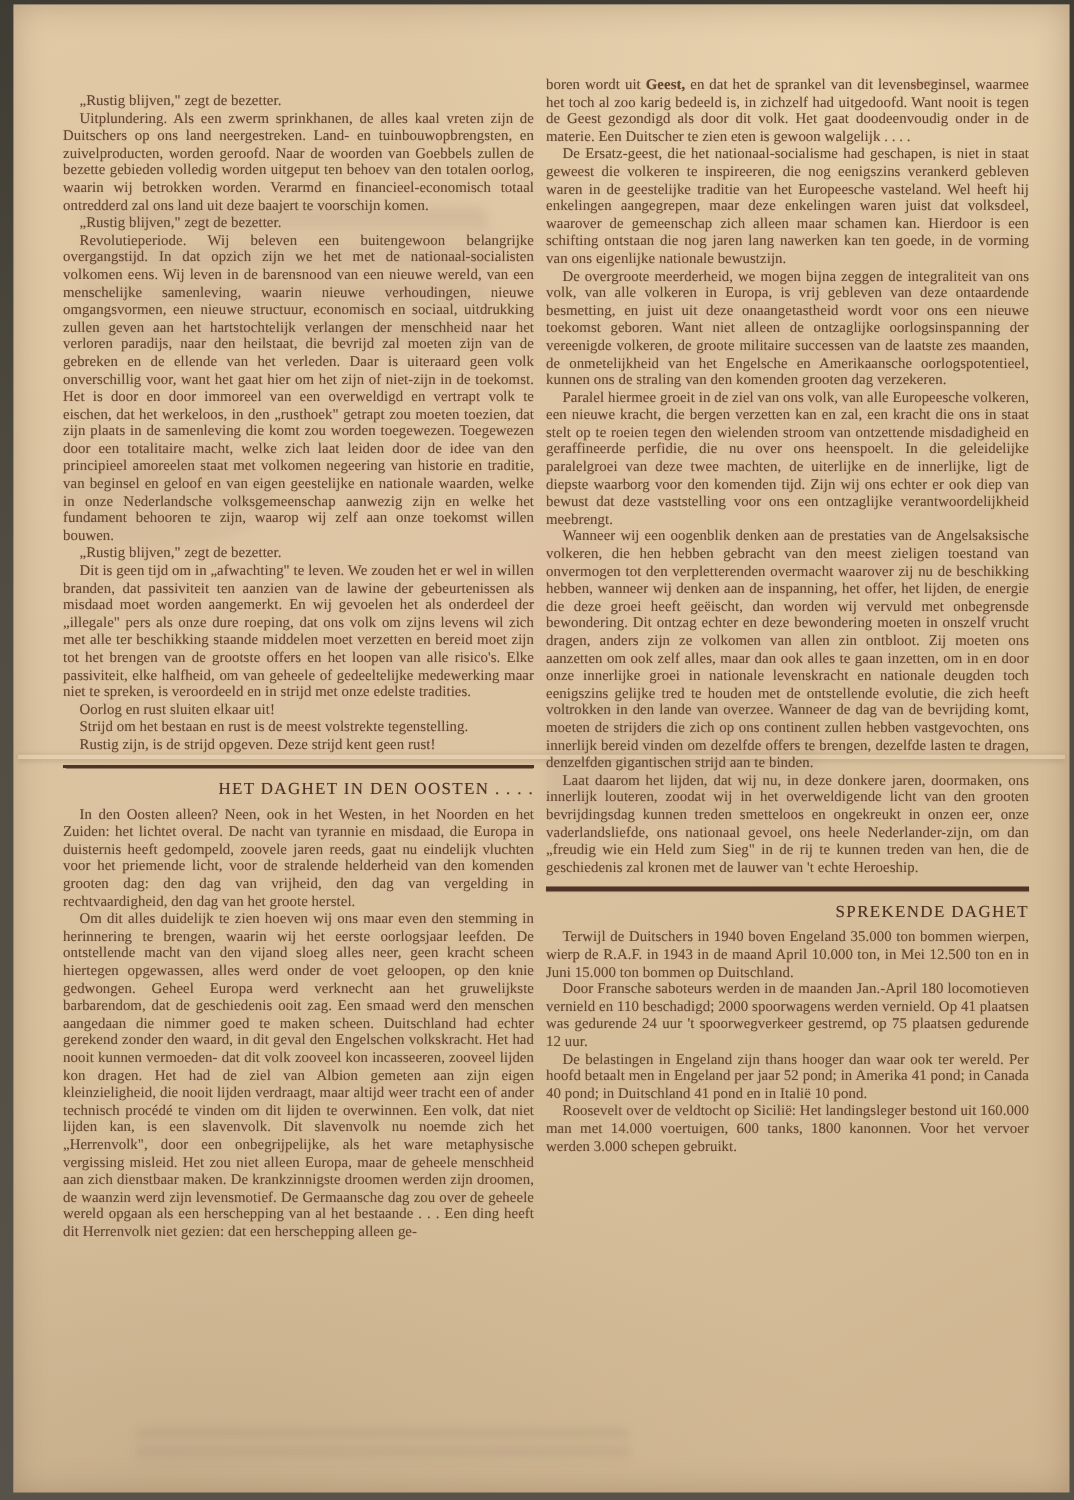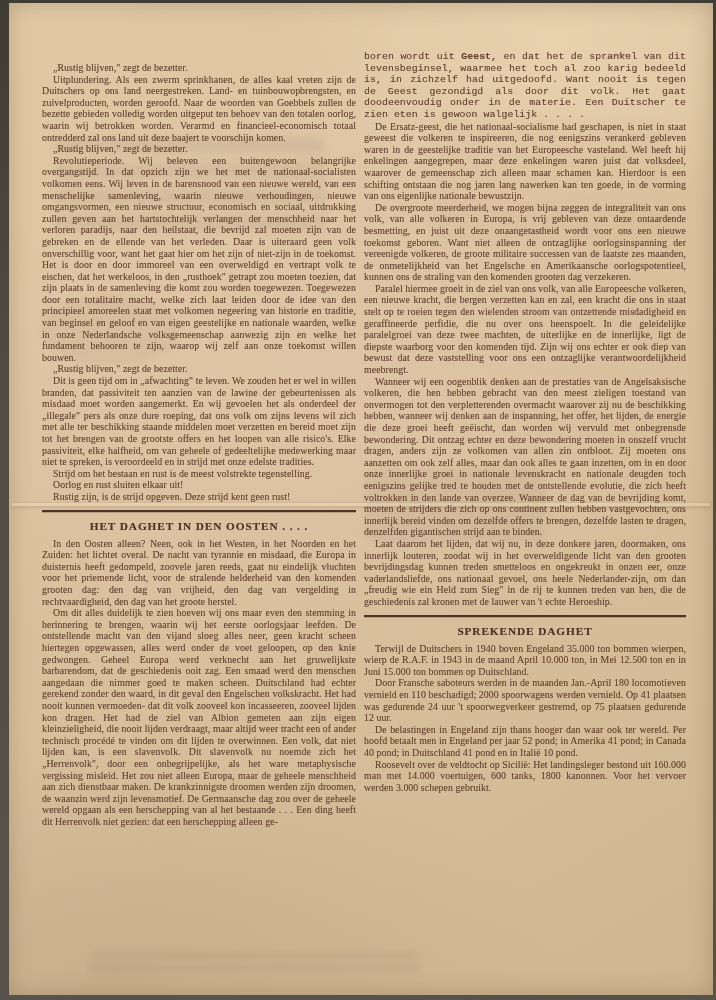--- a/index.html
+++ b/index.html
@@ -55,28 +55,28 @@
     color: rgba(97,62,44,.93);
     font-size: 9.9px;
     line-height: 11.6px;
     text-align: justify;
     letter-spacing: .05px;
     text-shadow: 0 0 .5px rgba(97,62,44,.45);
   }
   .col-left  { left: 42px; top: 62px; width: 314px; }
   .col-right { left: 364px; top: 51px; width: 322px; }
   .para { margin: 0; text-indent: 11px; }
-  .para.noindent { text-indent: 0; font-family: Liberation Mono, monospace; }
+  .para.noindent { text-indent: 0; }
   .bold-word { font-weight: bold; }
   .rule {
     height: 2.5px; background: #4d3426; margin: 7px 0 0 0;
     box-shadow: 0 .5px .5px rgba(77,52,38,.5);
   }
   .section-title {
-    text-align: center; font-weight: bold;
+    text-align: right; font-weight: normal;
     font-size: 11.3px; letter-spacing: .9px;
     color: #4f3326; margin: 9px 0 5px 0;
     text-indent: 0;
   }
 </style>
 </head>
 <body>
 
 <div class="scan">
   <div class="paper"></div>
@@ -89,22 +89,22 @@
   <div class="crease"></div>
   <div class="pencil-mark"></div>
 
   <div class="col col-left">
     <p class="para">„Rustig blijven," zegt de bezetter.</p>
     <p class="para">Uitplundering. Als een zwerm sprinkhanen, de alles kaal vreten zijn de Duitschers op ons land neergestreken. Land- en tuinbouwopbrengsten, en zuivelproducten, worden geroofd. Naar de woorden van Goebbels zullen de bezette gebieden volledig worden uitgeput ten behoev van den totalen oorlog, waarin wij betrokken worden. Verarmd en financieel-economisch totaal ontredderd zal ons land uit deze baajert te voorschijn komen.</p>
     <p class="para">„Rustig blijven," zegt de bezetter.</p>
     <p class="para">Revolutieperiode. Wij beleven een buitengewoon belangrijke overgangstijd. In dat opzich zijn we het met de nationaal-socialisten volkomen eens. Wij leven in de barensnood van een nieuwe wereld, van een menschelijke samenleving, waarin nieuwe verhoudingen, nieuwe omgangsvormen, een nieuwe structuur, economisch en sociaal, uitdrukking zullen geven aan het hartstochtelijk verlangen der menschheid naar het verloren paradijs, naar den heilstaat, die bevrijd zal moeten zijn van de gebreken en de ellende van het verleden. Daar is uiteraard geen volk onverschillig voor, want het gaat hier om het zijn of niet-zijn in de toekomst. Het is door en door immoreel van een overweldigd en vertrapt volk te eischen, dat het werkeloos, in den „rusthoek" getrapt zou moeten toezien, dat zijn plaats in de samenleving die komt zou worden toegewezen. Toegewezen door een totalitaire macht, welke zich laat leiden door de idee van den principieel amoreelen staat met volkomen negeering van historie en traditie, van beginsel en geloof en van eigen geestelijke en nationale waarden, welke in onze Nederlandsche volksgemeenschap aanwezig zijn en welke het fundament behooren te zijn, waarop wij zelf aan onze toekomst willen bouwen.</p>
     <p class="para">„Rustig blijven," zegt de bezetter.</p>
     <p class="para">Dit is geen tijd om in „afwachting" te leven. We zouden het er wel in willen branden, dat passiviteit ten aanzien van de lawine der gebeurtenissen als misdaad moet worden aangemerkt. En wij gevoelen het als onderdeel der „illegale" pers als onze dure roeping, dat ons volk om zijns levens wil zich met alle ter beschikking staande middelen moet verzetten en bereid moet zijn tot het brengen van de grootste offers en het loopen van alle risico's. Elke passiviteit, elke halfheid, om van geheele of gedeeltelijke medewerking maar niet te spreken, is veroordeeld en in strijd met onze edelste tradities.</p>
+    <p class="para">Oorlog en rust sluiten elkaar uit!</p>
     <p class="para">Strijd om het bestaan en rust is de meest volstrekte tegenstelling.</p>
-    <p class="para">Oorlog en rust sluiten elkaar uit!</p>
     <p class="para">Rustig zijn, is de strijd opgeven. Deze strijd kent geen rust!</p>
 
     <div class="rule"></div>
     <p class="para section-title">HET DAGHET IN DEN OOSTEN . . . .</p>
     <p class="para">In den Oosten alleen? Neen, ook in het Westen, in het Noorden en het Zuiden: het lichtet overal. De nacht van tyrannie en misdaad, die Europa in duisternis heeft gedompeld, zoovele jaren reeds, gaat nu eindelijk vluchten voor het priemende licht, voor de stralende helderheid van den komenden grooten dag: den dag van vrijheid, den dag van vergelding in rechtvaardigheid, den dag van het groote herstel.</p>
     <p class="para">Om dit alles duidelijk te zien hoeven wij ons maar even den stemming in herinnering te brengen, waarin wij het eerste oorlogsjaar leefden. De ontstellende macht van den vijand sloeg alles neer, geen kracht scheen hiertegen opgewassen, alles werd onder de voet geloopen, op den knie gedwongen. Geheel Europa werd verknecht aan het gruwelijkste barbarendom, dat de geschiedenis ooit zag. Een smaad werd den menschen aangedaan die nimmer goed te maken scheen. Duitschland had echter gerekend zonder den waard, in dit geval den Engelschen volkskracht. Het had nooit kunnen vermoeden- dat dit volk zooveel kon incasseeren, zooveel lijden kon dragen. Het had de ziel van Albion gemeten aan zijn eigen kleinzieligheid, die nooit lijden verdraagt, maar altijd weer tracht een of ander technisch procédé te vinden om dit lijden te overwinnen. Een volk, dat niet lijden kan, is een slavenvolk. Dit slavenvolk nu noemde zich het „Herrenvolk", door een onbegrijpelijke, als het ware metaphysische vergissing misleid. Het zou niet alleen Europa, maar de geheele menschheid aan zich dienstbaar maken. De krankzinnigste droomen werden zijn droomen, de waanzin werd zijn levensmotief. De Germaansche dag zou over de geheele wereld opgaan als een herschepping van al het bestaande . . . Een ding heeft dit Herrenvolk niet gezien: dat een herschepping alleen ge-</p>
   </div>
 
   <div class="col col-right">
     <p class="para noindent"><span>boren wordt uit </span><span class="bold-word">Geest,</span><span> en dat het de sprankel van dit levensbeginsel, waarmee het toch al zoo karig bedeeld is, in zichzelf had uitgedoofd. Want nooit is tegen de Geest gezondigd als door dit volk. Het gaat doodeenvoudig onder in de materie. Een Duitscher te zien eten is gewoon walgelijk . . . .</span></p>

